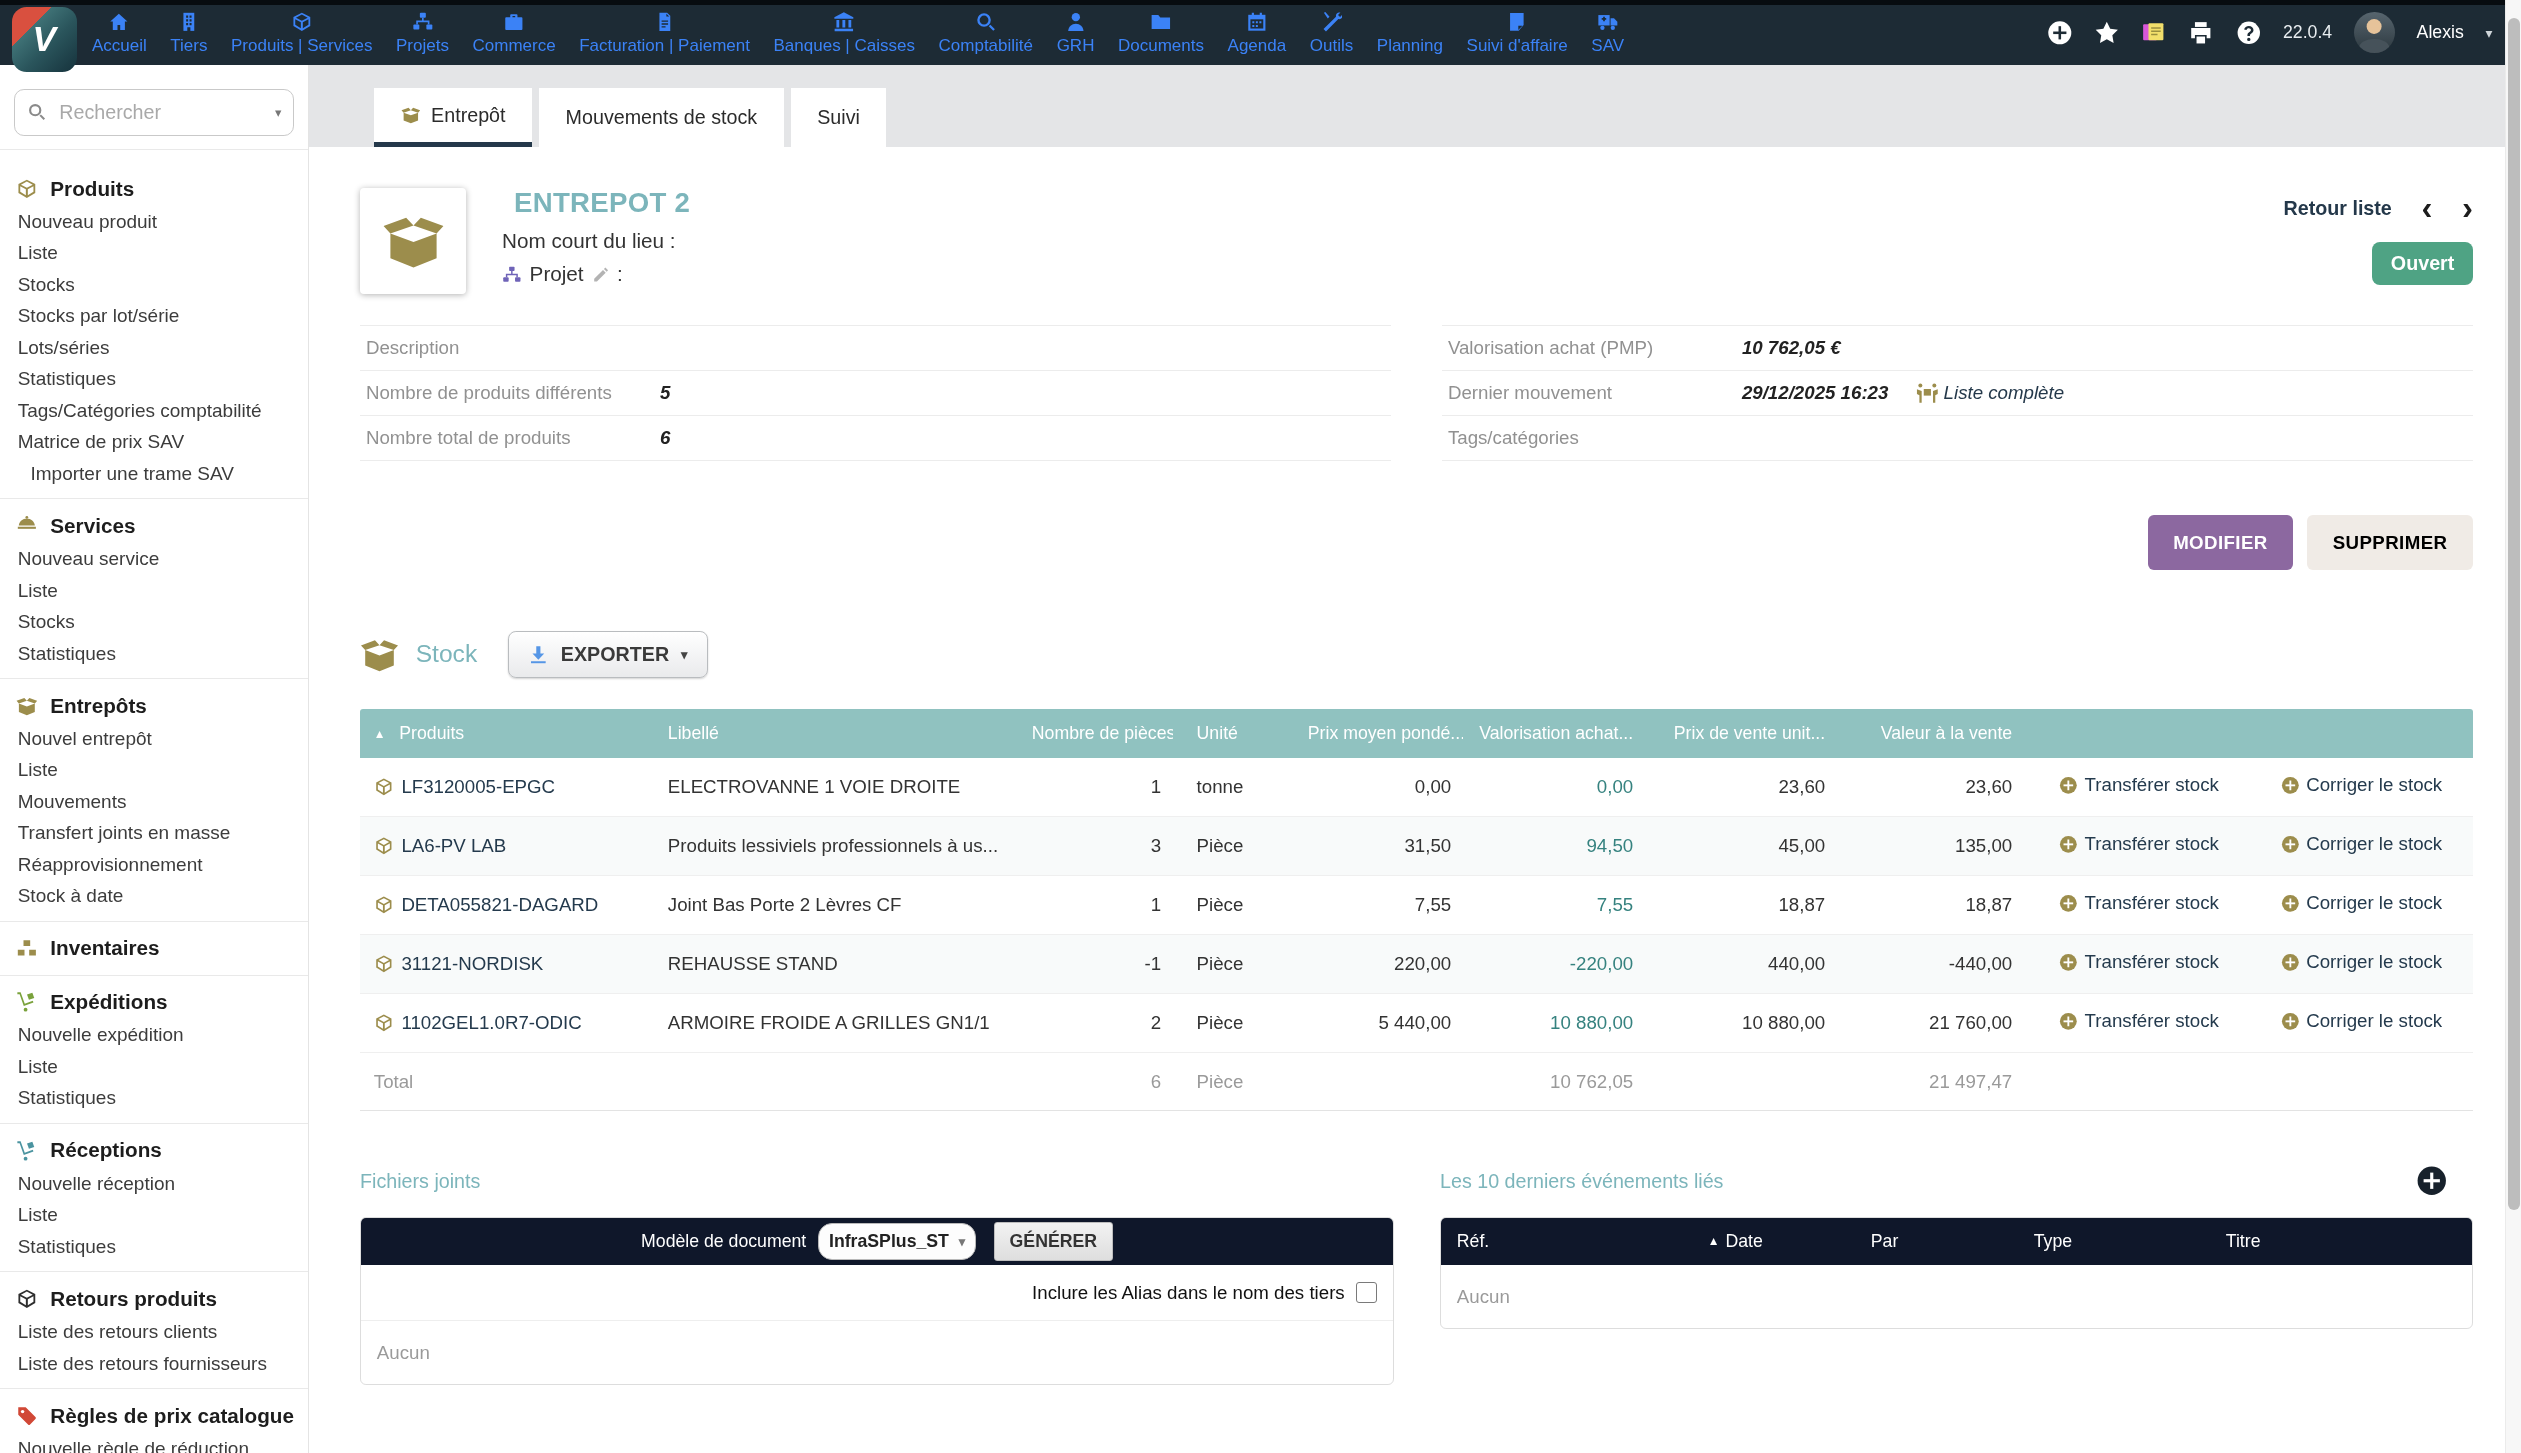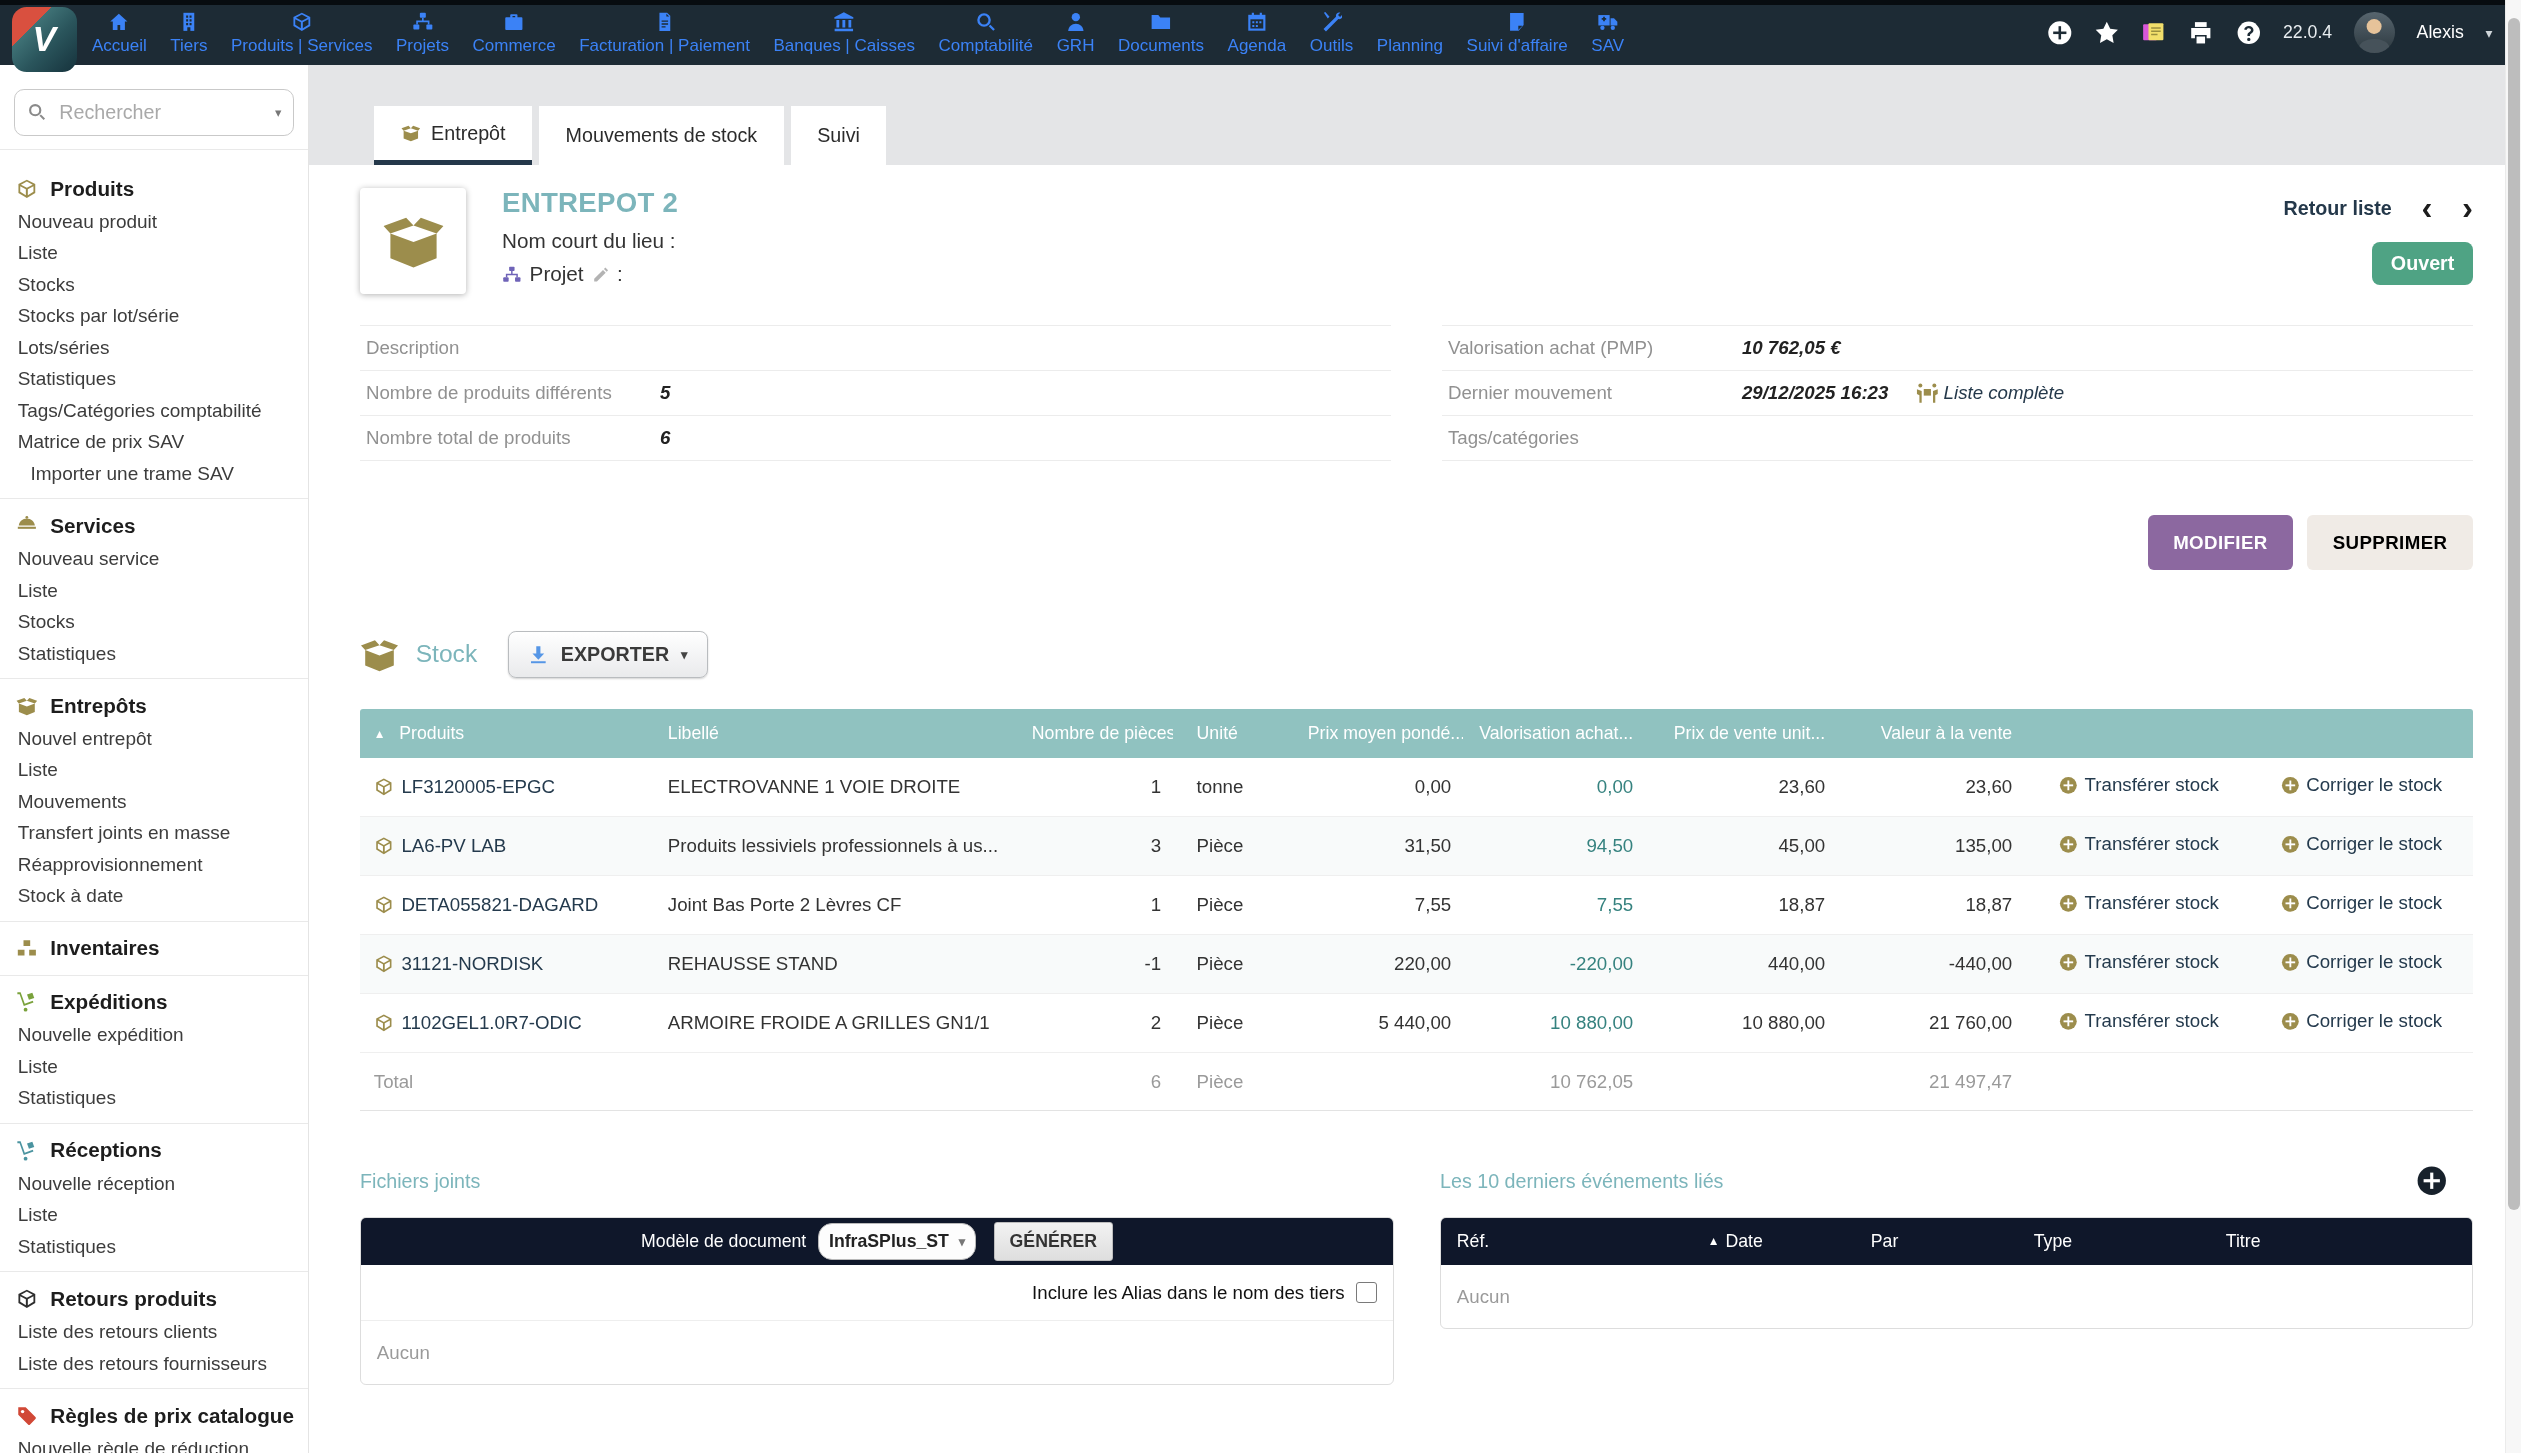--- a/index.html
+++ b/index.html
@@ -40,33 +40,33 @@
   .sb-rule{height:1px;background:#e9e9e9;margin:13.8px 0 0 0;}
   .sb-sections{padding-top:20.7px;}
   .sb-section{margin:0 0 8.9px 0;padding:0 0 8.9px 0;border-bottom:1px solid #e9e9e9;}
   .sb-section:last-child{border-bottom:none;}
   .sb-title{height:35px;display:flex;align-items:center;gap:12.8px;padding:0 13.8px 0 15.8px;font-size:20.7px;font-weight:bold;color:#1d1d1d;}
   .sb-title .sb-ic{font-size:21.7px;display:flex;}
   .sb-item{height:31.5px;display:flex;align-items:center;padding-left:17.7px;font-size:19px;color:#3c3c3c;cursor:pointer;white-space:nowrap;}
   .sb-item.indent{padding-left:30.5px;}
 
   
-  .tabstrip{position:absolute;left:308px;top:65px;right:0;height:100px;background:#e4e5e7;display:flex;align-items:flex-end;padding-left:66px;gap:6.9px;box-sizing:border-box;z-index:1;}
+  .tabstrip{position:absolute;left:308px;top:65px;right:0;height:82px;background:#e4e5e7;display:flex;align-items:flex-end;padding-left:66px;gap:6.9px;box-sizing:border-box;z-index:1;}
   .tab{background:#fff;height:59px;display:flex;align-items:center;gap:10.8px;padding:0 26.6px;font-size:19.7px;color:#2b2b2b;box-sizing:border-box;cursor:pointer;white-space:nowrap;}
   .tab .tab-ic{font-size:19.7px;color:#9c8d4c;display:flex;}
   .tab.active{border-bottom:5.9px solid #24384a;}
 
   
   .main{position:absolute;left:308px;top:167px;right:0;bottom:0;background:#fff;}
   .main .bg{fill:#fff;}
   .photo{position:absolute;left:52px;top:20.7px;width:106px;height:106px;background:#fff;border-radius:3.9px;
          box-shadow:0 1px 6.9px rgba(0,0,0,.3);display:flex;align-items:center;justify-content:center;}
   .photo .ph-ic{font-size:63px;color:#9c8d4c;display:flex;}
   .head-text{position:absolute;left:194px;top:19.7px;}
-  .obj-title{font-size:27.6px;font-weight:bold;color:#7cb5bb;letter-spacing:0.3px;}
+  .obj-title{font-size:27.6px;font-weight:bold;color:#7cb5bb;letter-spacing:0.3px;margin-left:12px;}
   .obj-sub{font-size:20.7px;color:#333;margin-top:10.8px;}
   .obj-proj{font-size:20.7px;color:#333;margin-top:8.9px;display:flex;align-items:center;gap:7.9px;}
   .proj-ic{font-size:19.7px;color:#6f63b8;display:flex;}
   .pencil-ic{font-size:17.7px;color:#b3b3b3;display:flex;}
   .header-right{position:absolute;right:49px;top:29.6px;display:flex;align-items:center;gap:29.6px;}
   .retour{font-size:19.7px;font-weight:bold;color:#24384a;cursor:pointer;}
   .chev{font-size:33px;font-weight:bold;color:#1d1d1d;line-height:19.7px;cursor:pointer;}
   .status-badge{position:absolute;right:49px;top:75px;background:#4fa384;color:#fff;font-size:19.7px;font-weight:bold;
                 padding:9.9px 18.7px;border-radius:7.9px;}
 

